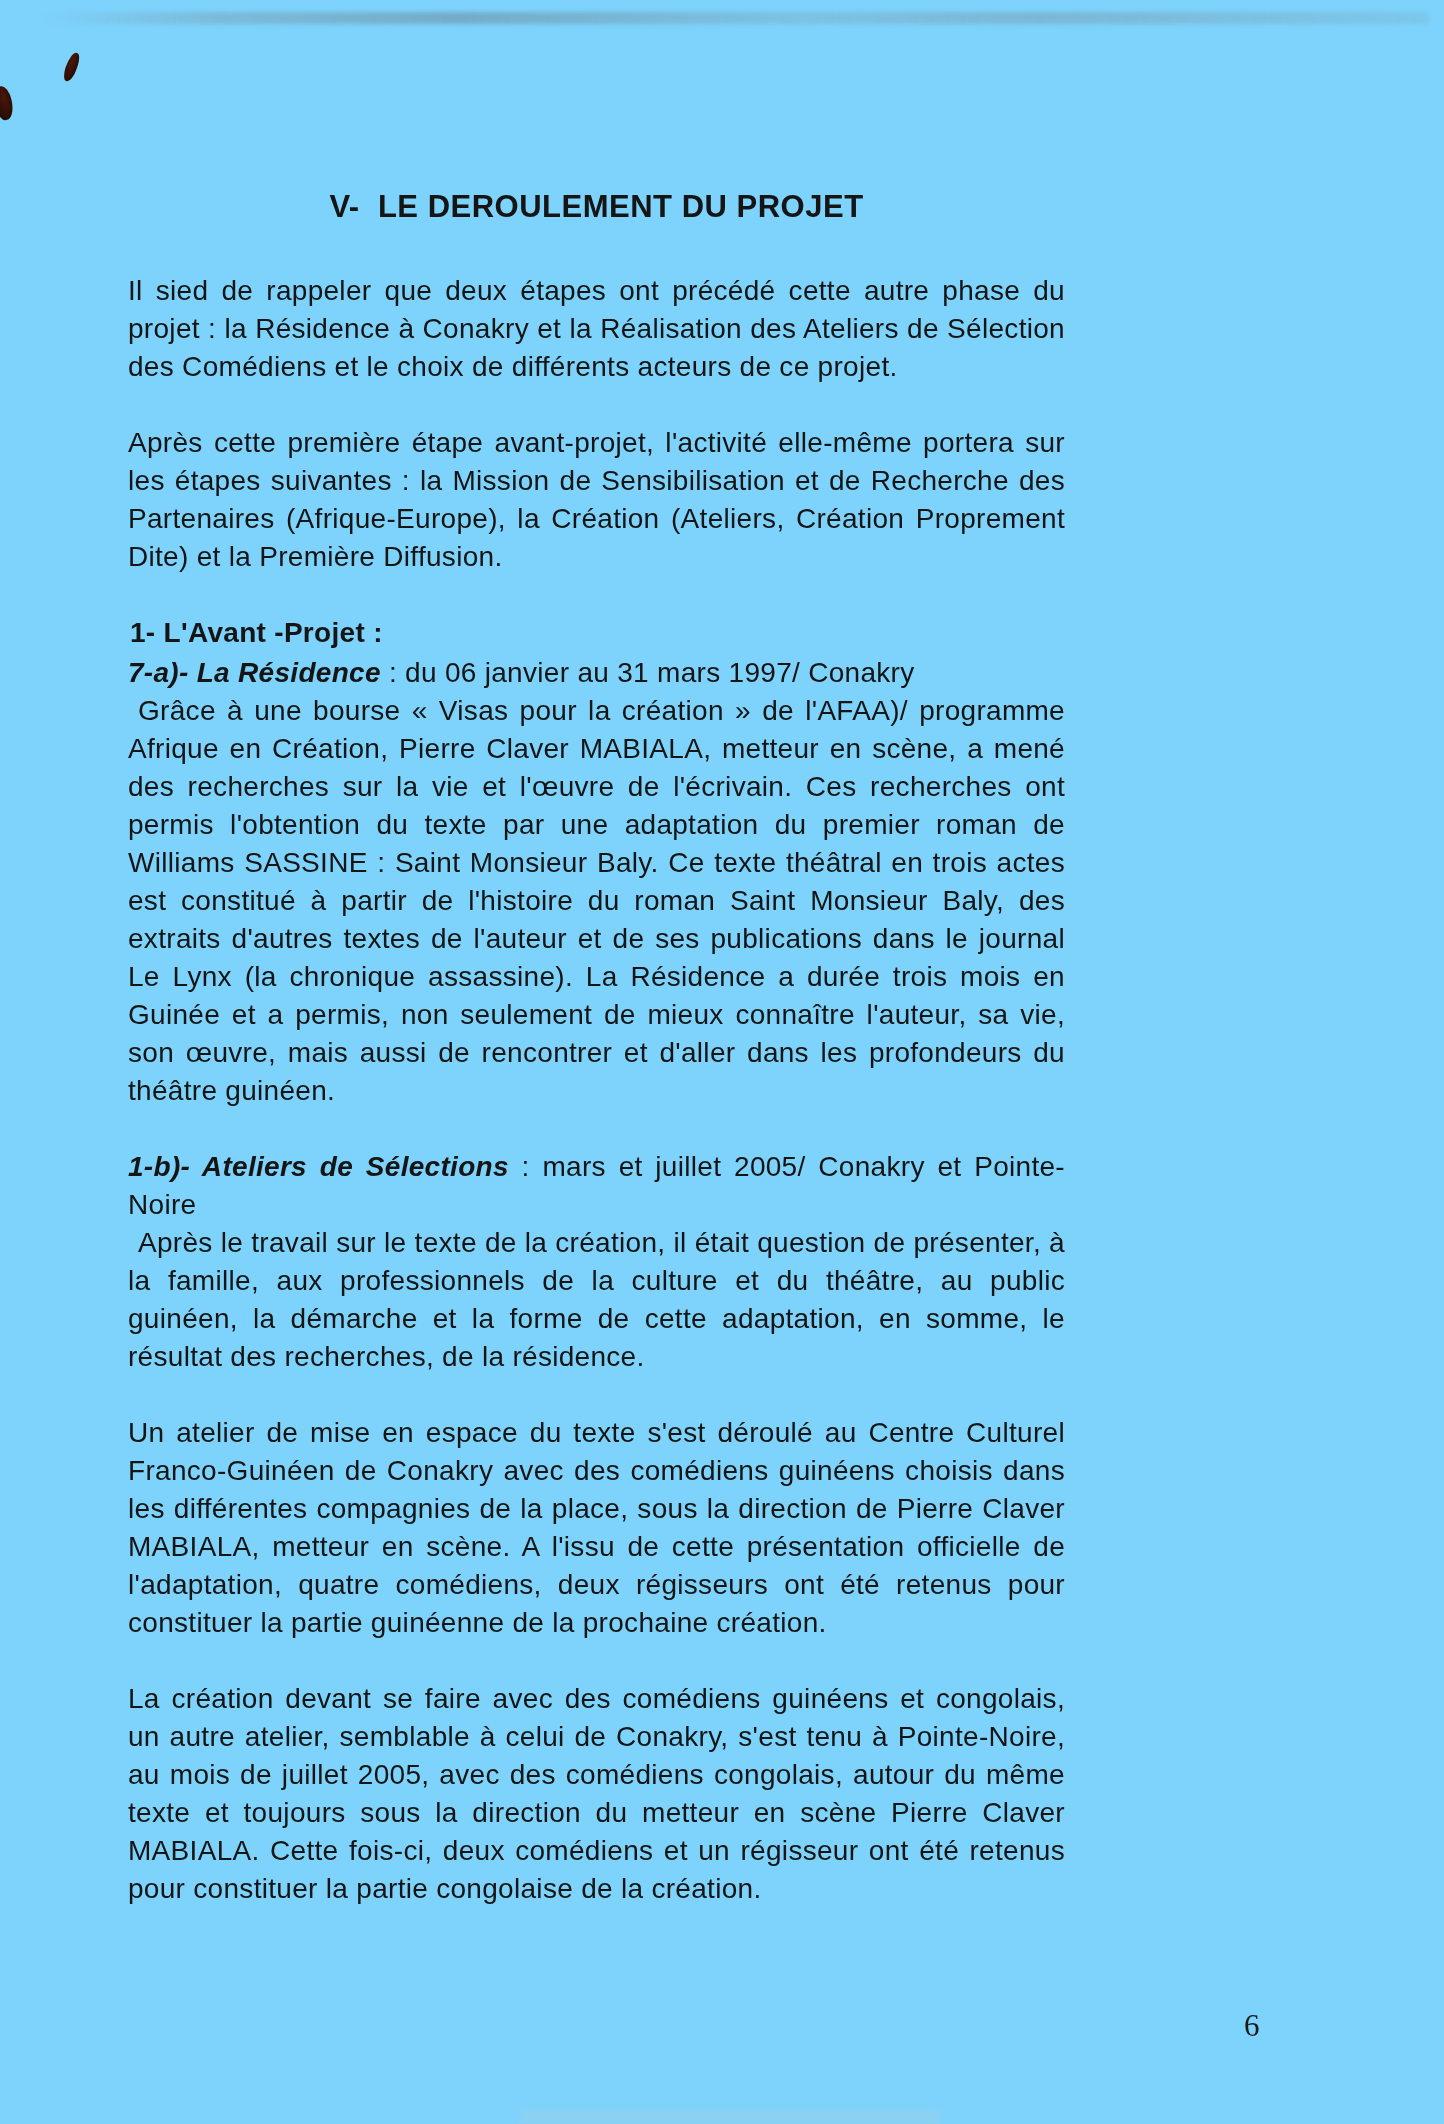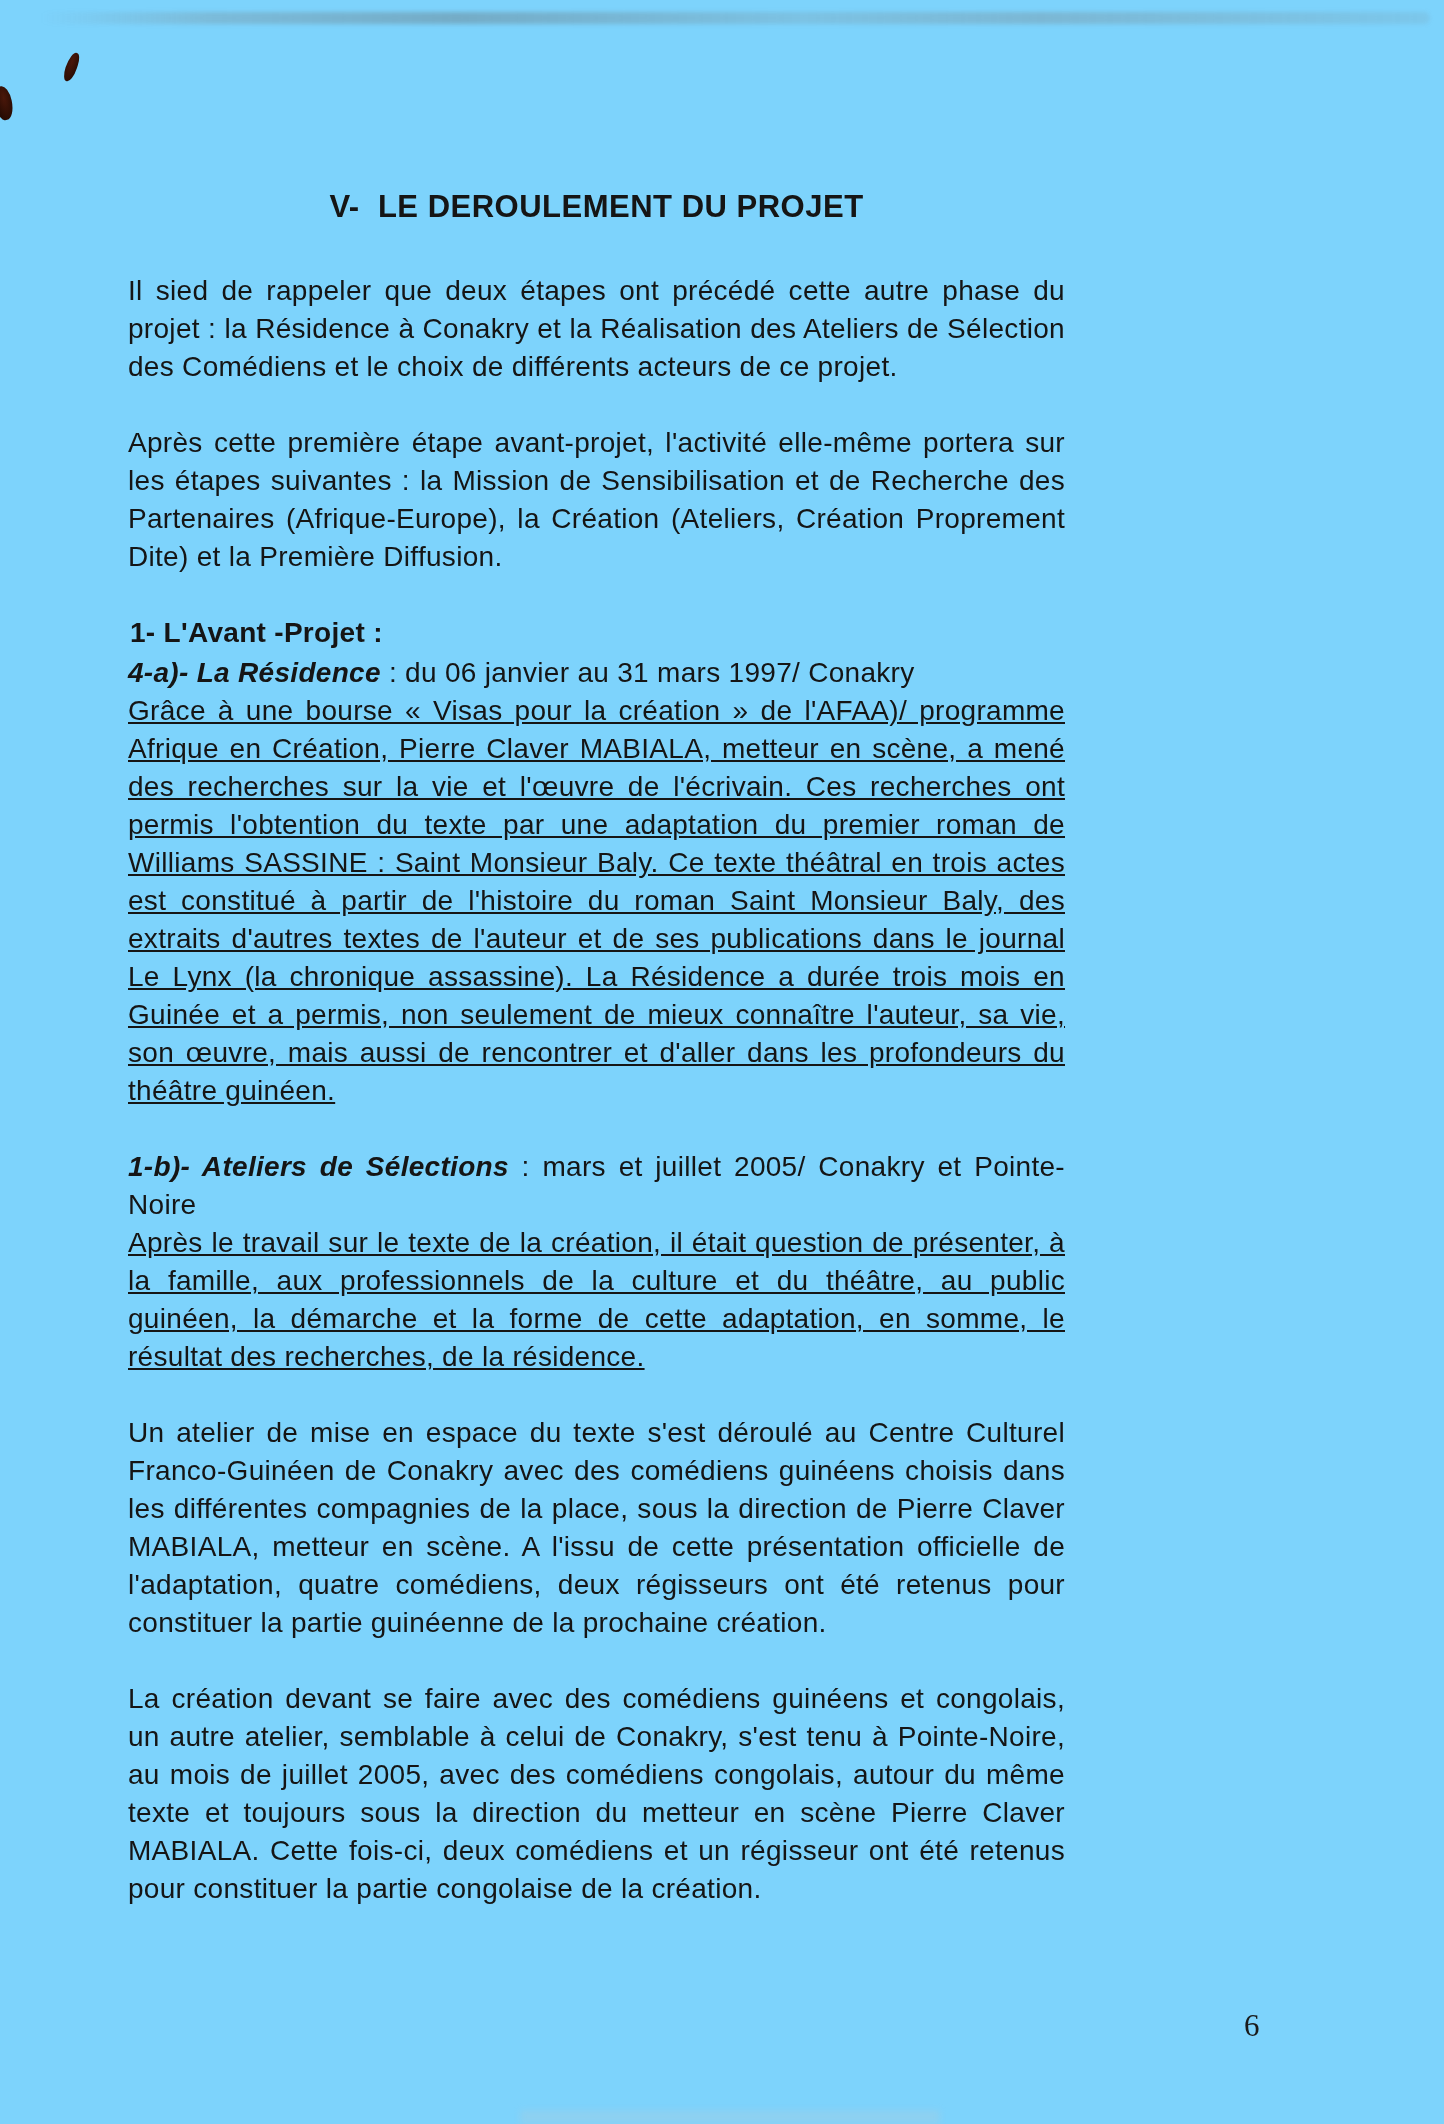--- a/index.html
+++ b/index.html
@@ -80,23 +80,22 @@
     margin: 2px;
   }
   .lead {
     font-weight: bold;
     font-style: italic;
   }
   .sub-block {
     margin: 0 0 38px 0;
   }
   .sub-block p {
-    margin: 0;
+    margin: 10px;
     display: inline;
-    text-decoration: underline;
   }
   .page-number {
     position: absolute;
     left: 1244px;
     top: 2008px;
     font-family: "Liberation Serif", serif;
     font-size: 31px;
     color: #1a1a1a;
   }
   
@@ -123,21 +122,21 @@
 
     <div class="doc-title">V-&nbsp; LE DEROULEMENT DU PROJET</div>
 
     <p class="para">Il sied de rappeler que deux étapes ont précédé cette autre phase du projet : la Résidence à Conakry et la Réalisation des Ateliers de Sélection des Comédiens et le choix de différents acteurs de ce projet.</p>
 
     <p class="para">Après cette première étape avant-projet, l'activité elle-même portera sur les étapes suivantes : la Mission de Sensibilisation et de Recherche des Partenaires (Afrique-Europe), la Création (Ateliers, Création Proprement Dite) et la Première Diffusion.</p>
 
     <div class="section-heading">1- L'Avant -Projet :</div>
 
     <div class="sub-block">
-      <div><span class="lead">4-a)- La Résidence</span><span> : du 06 janvier au 31 mars 1997/ Conakry</span></div>
+      <div><span class="lead">7-a)- La Résidence</span><span> : du 06 janvier au 31 mars 1997/ Conakry</span></div>
       <p>Grâce à une bourse « Visas pour la création » de l'AFAA)/ programme Afrique en Création, Pierre Claver MABIALA, metteur en scène,  a mené des recherches sur la vie et l'œuvre de l'écrivain. Ces recherches ont permis l'obtention du texte par une adaptation du premier  roman  de Williams SASSINE : Saint Monsieur Baly.  Ce texte théâtral en trois actes est constitué à partir de l'histoire du roman Saint Monsieur Baly,  des extraits d'autres textes de l'auteur et de ses publications dans le journal Le Lynx (la chronique assassine). La Résidence a durée trois mois en Guinée et a permis, non seulement de mieux connaître l'auteur, sa vie, son œuvre, mais aussi de rencontrer et d'aller  dans les profondeurs du théâtre guinéen.</p>
     </div>
 
     <div class="sub-block">
       <div><span class="lead">1-b)- Ateliers de Sélections</span><span> : mars  et juillet 2005/ Conakry et Pointe-Noire</span></div>
       <p>Après le travail sur le texte de la création, il était question  de présenter, à la famille, aux professionnels de la culture et du théâtre, au public guinéen, la démarche et la forme de cette adaptation, en somme, le résultat des recherches, de la résidence.</p>
     </div>
 
     <p class="para">Un atelier de mise en espace du texte s'est déroulé au Centre Culturel Franco-Guinéen de Conakry avec des comédiens guinéens choisis dans les différentes compagnies de la place, sous la direction de Pierre Claver MABIALA, metteur en scène. A l'issu de cette présentation officielle de l'adaptation, quatre comédiens, deux régisseurs ont été retenus pour constituer la partie guinéenne de la prochaine création.</p>
 

